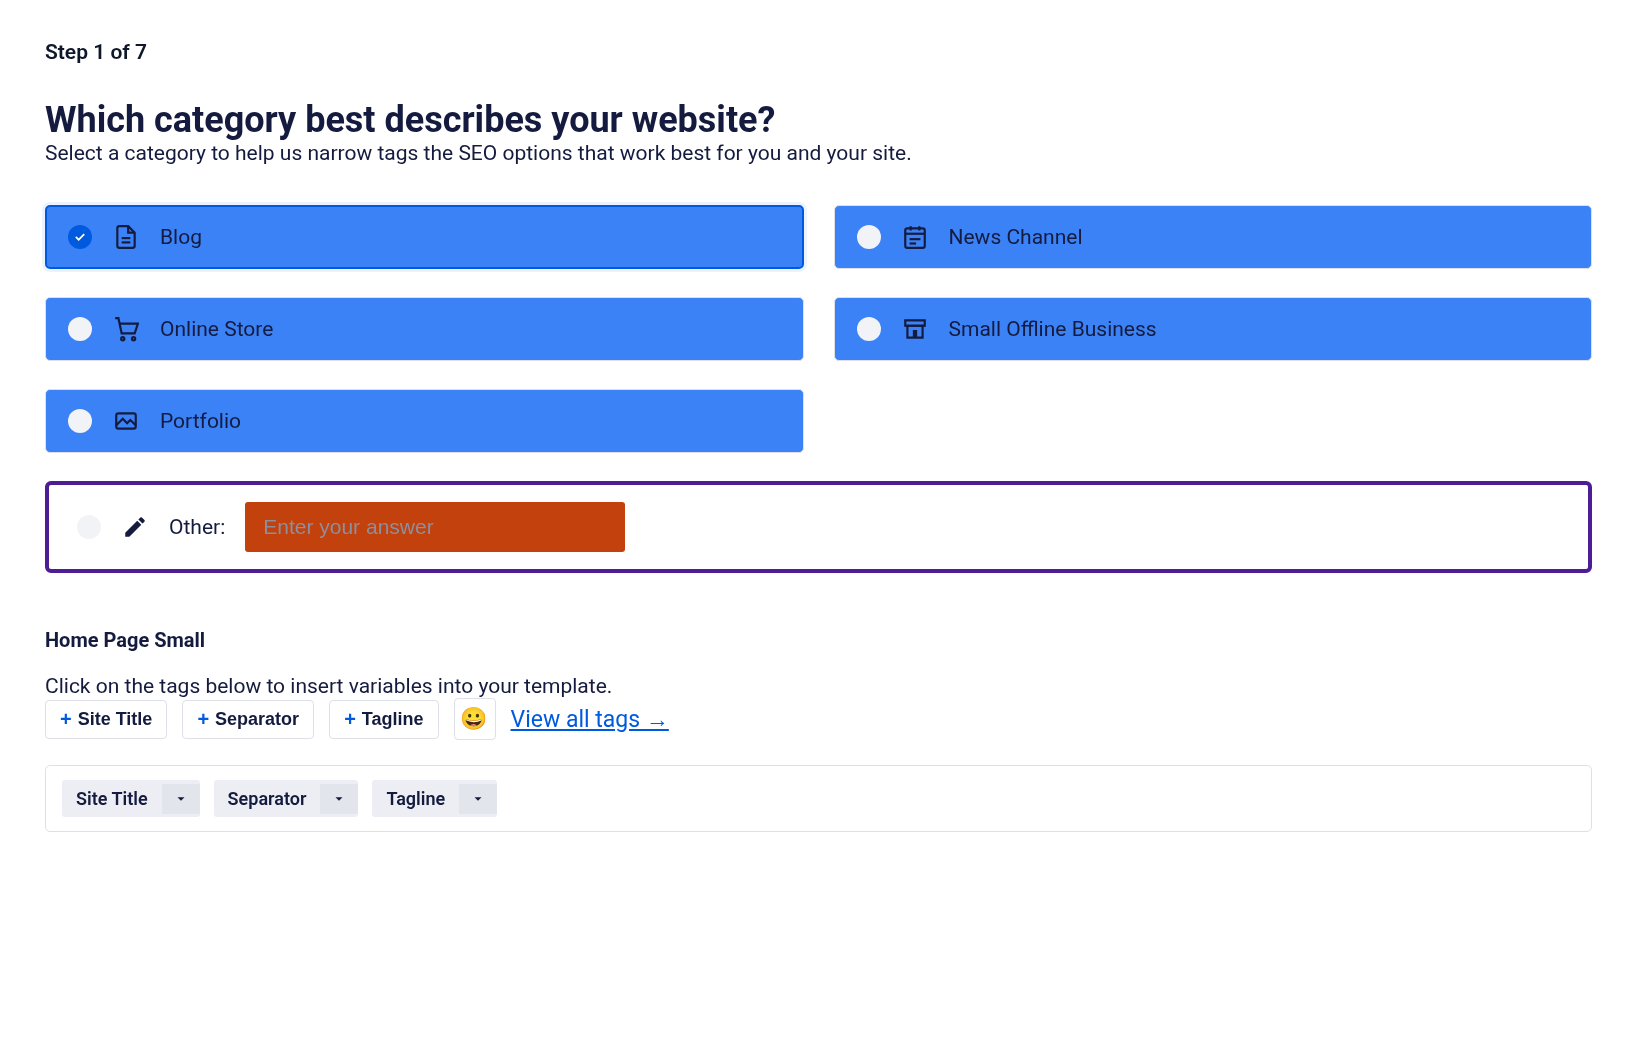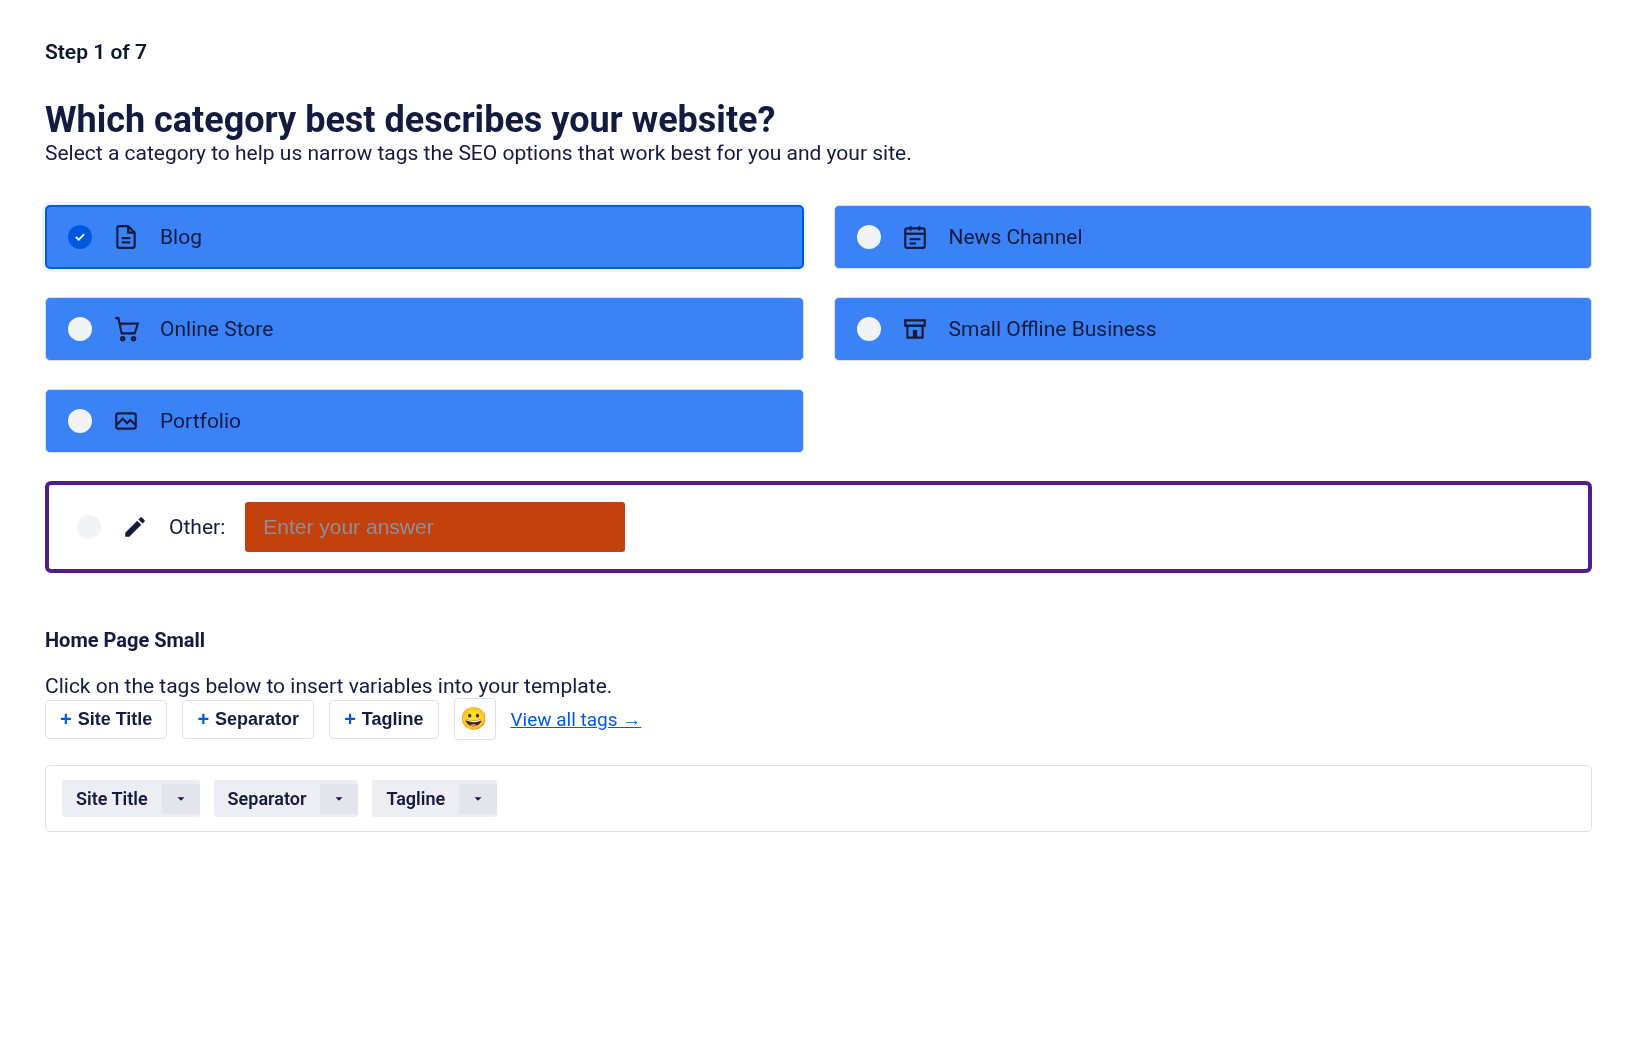--- a/index.html
+++ b/index.html
@@ -152,21 +152,21 @@
       width: 42px;
       height: 42px;
       border: 1px solid #dee0e9;
       border-radius: 4px;
       background: #fff;
       cursor: pointer;
       font-size: 22px;
     }
     .view-all-link {
       color: #005ae0;
-      font-size: 19px;
+      font-size: 23px;
       text-decoration: underline;
       cursor: pointer;
     }
     .template-box {
       border: 1px solid #dee0e9;
       border-radius: 5px;
       padding: 14px 16px;
       display: flex;
       align-items: center;
       gap: 14px;

